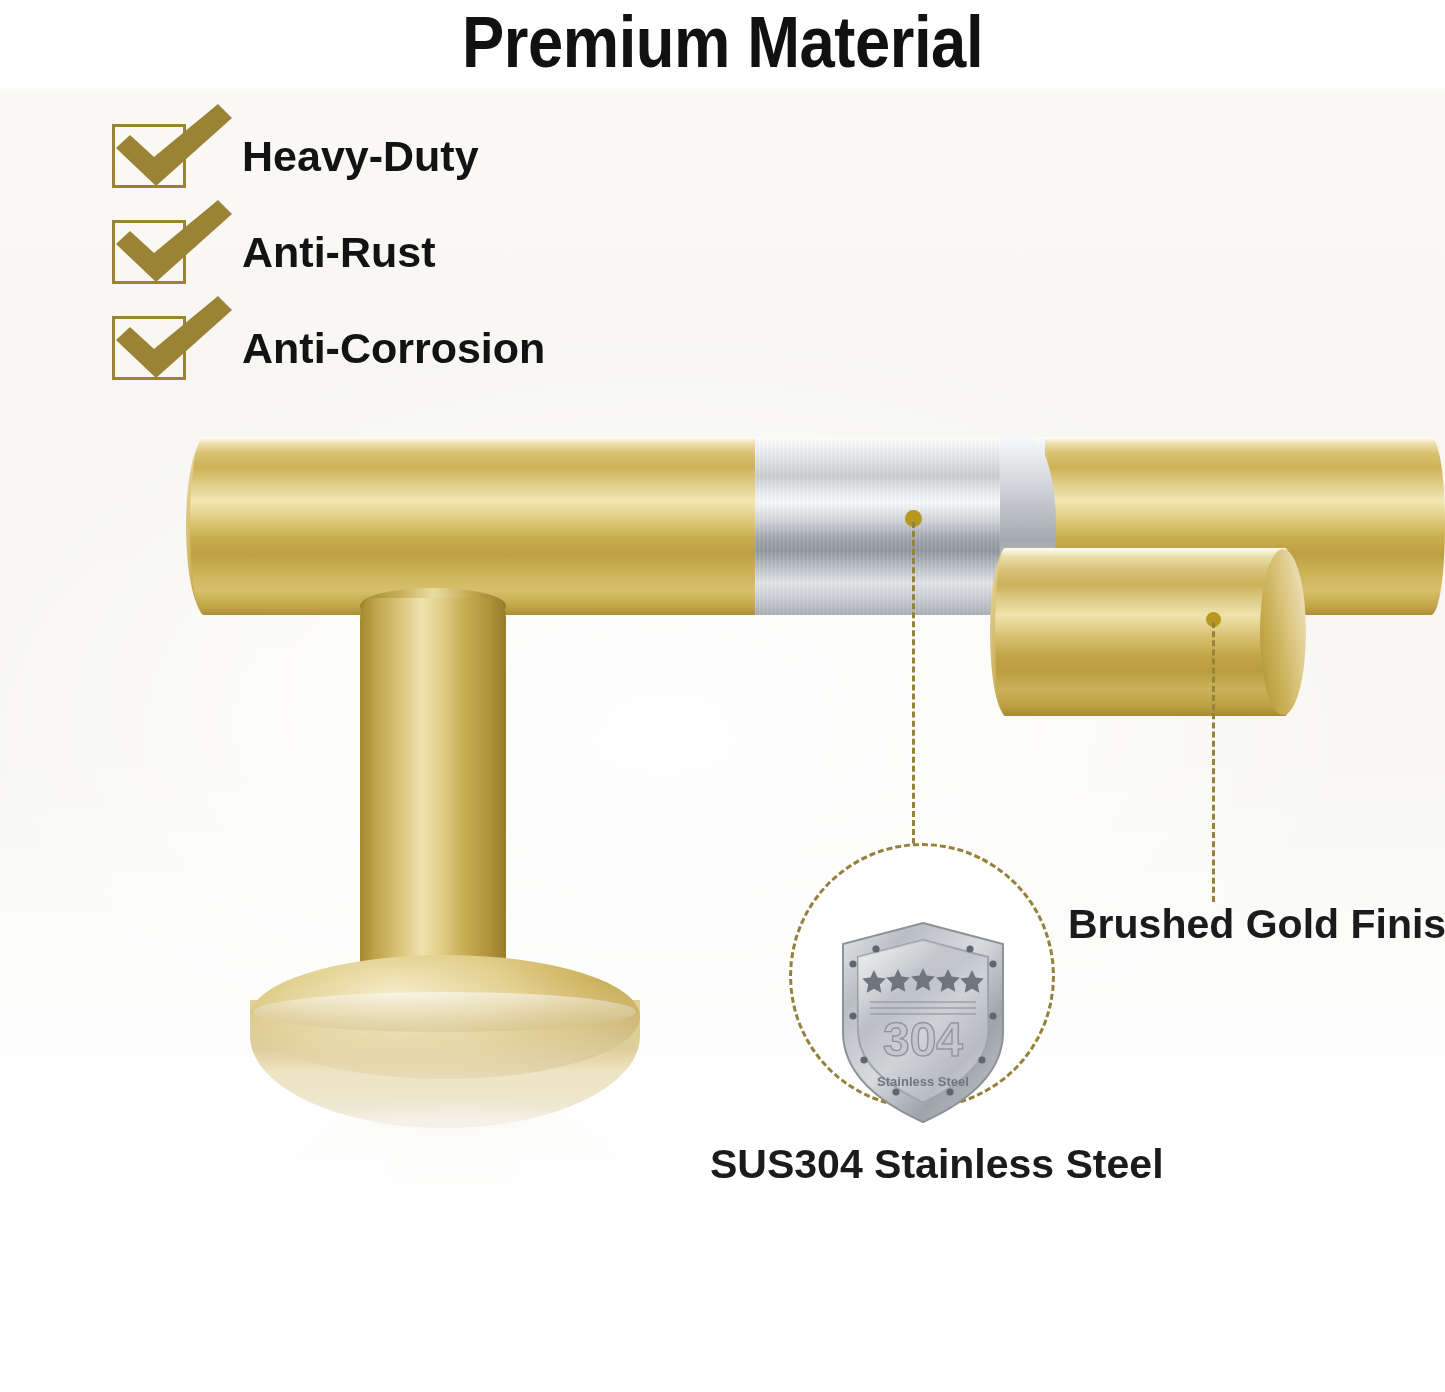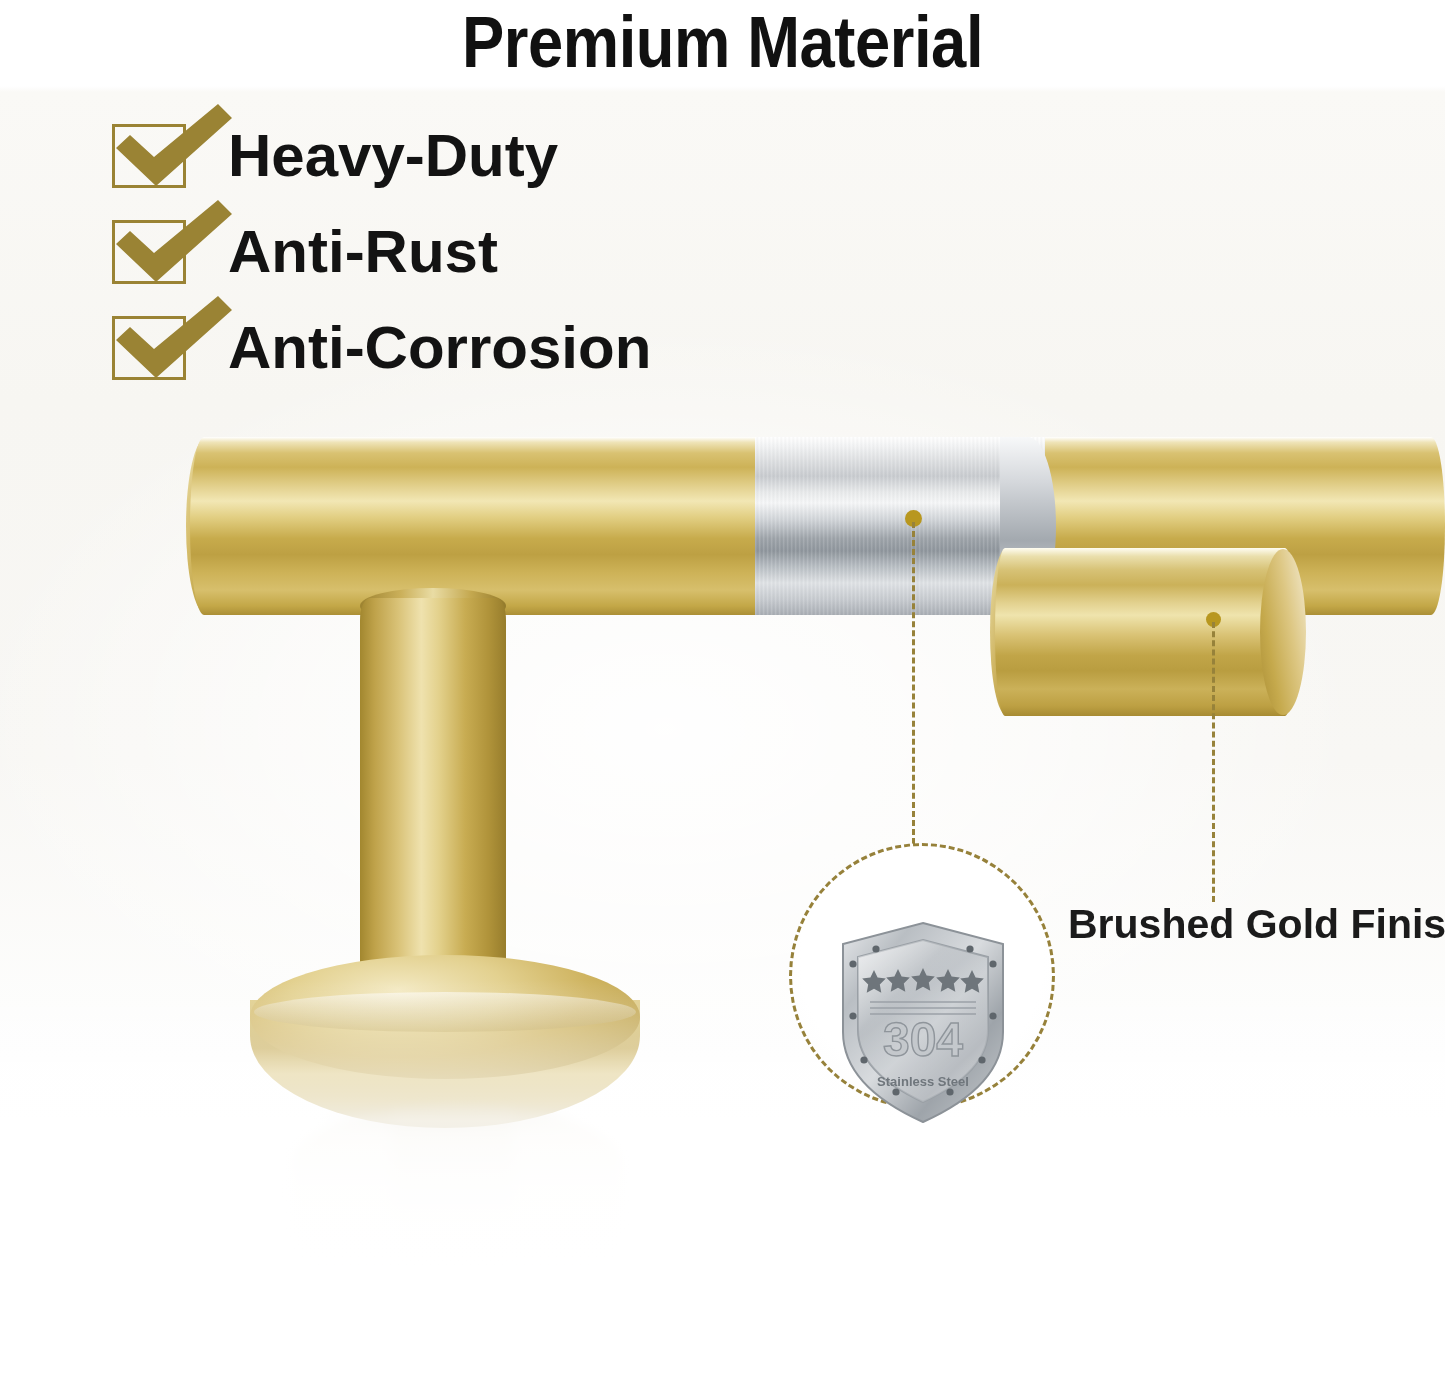--- a/index.html
+++ b/index.html
@@ -52,22 +52,22 @@
     border:3px solid #9a8334;
     box-sizing:border-box;
     background:transparent;
   }
   .check-mark{
     position:absolute;left:-2px;top:-16px;
     width:130px;height:92px;
     overflow:visible;
   }
   .check-label{
-    position:absolute;left:116px;top:0px;
-    font-size:60px;line-height:76px;
+    position:absolute;left:130px;top:0px;
+    font-size:43px;line-height:76px;
     font-weight:bold;
     color:#131313;
     white-space:nowrap;
   }
 
   
   .product{position:absolute;left:0;top:0;width:1445px;height:1392px;pointer-events:none;}
 
   
   .rail-rear{
@@ -368,19 +368,20 @@
       <line x1="32" y1="82" x2="138" y2="82" stroke="#9ba1a7" stroke-width="1.6"></line>
       <line x1="32" y1="88" x2="138" y2="88" stroke="#9ba1a7" stroke-width="1.6"></line>
       <line x1="32" y1="94" x2="138" y2="94" stroke="#9ba1a7" stroke-width="1.6"></line>
 
       <text id="badge-grade" x="85" y="136" text-anchor="middle" font-family="Liberation Sans, sans-serif" font-size="48" font-weight="bold" fill="#c4c8cc" stroke="#8f959b" stroke-width="1.4">304</text>
 
       <text id="badge-caption" x="85" y="166" text-anchor="middle" font-family="Liberation Sans, sans-serif" font-size="13" font-weight="bold" fill="#6f767c">Stainless Steel</text>
     </svg>
   </div>
 
+  <div class="callout-label label-steel">SUS304 Stainless Steel</div>
 
   <div class="callout-dot" style="left:1206px;top:612px;width:15px;height:15px;"></div>
   <div class="leader" style="left:1212px;top:622px;height:280px;"></div>
 
   <div class="callout-label label-gold">Brushed Gold Finish</div>
 
 </div>
 
 </body></html>

